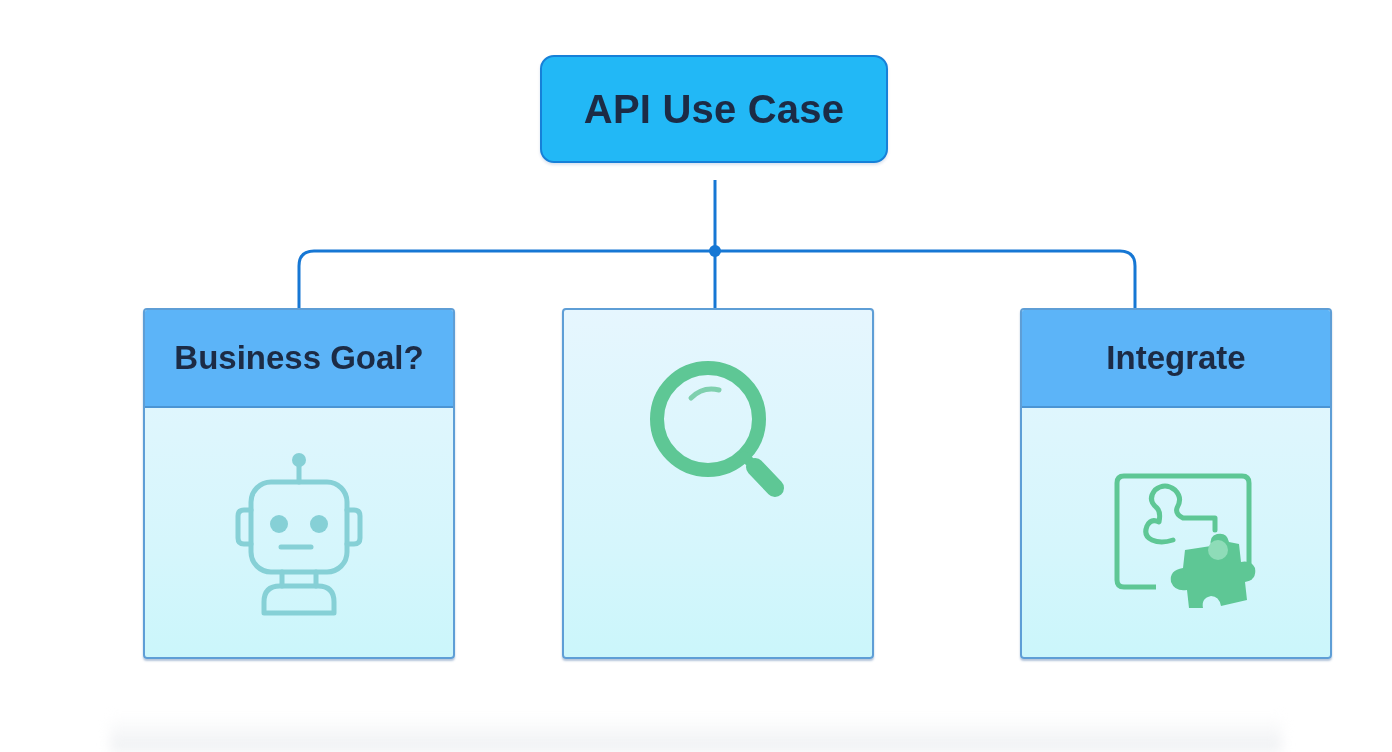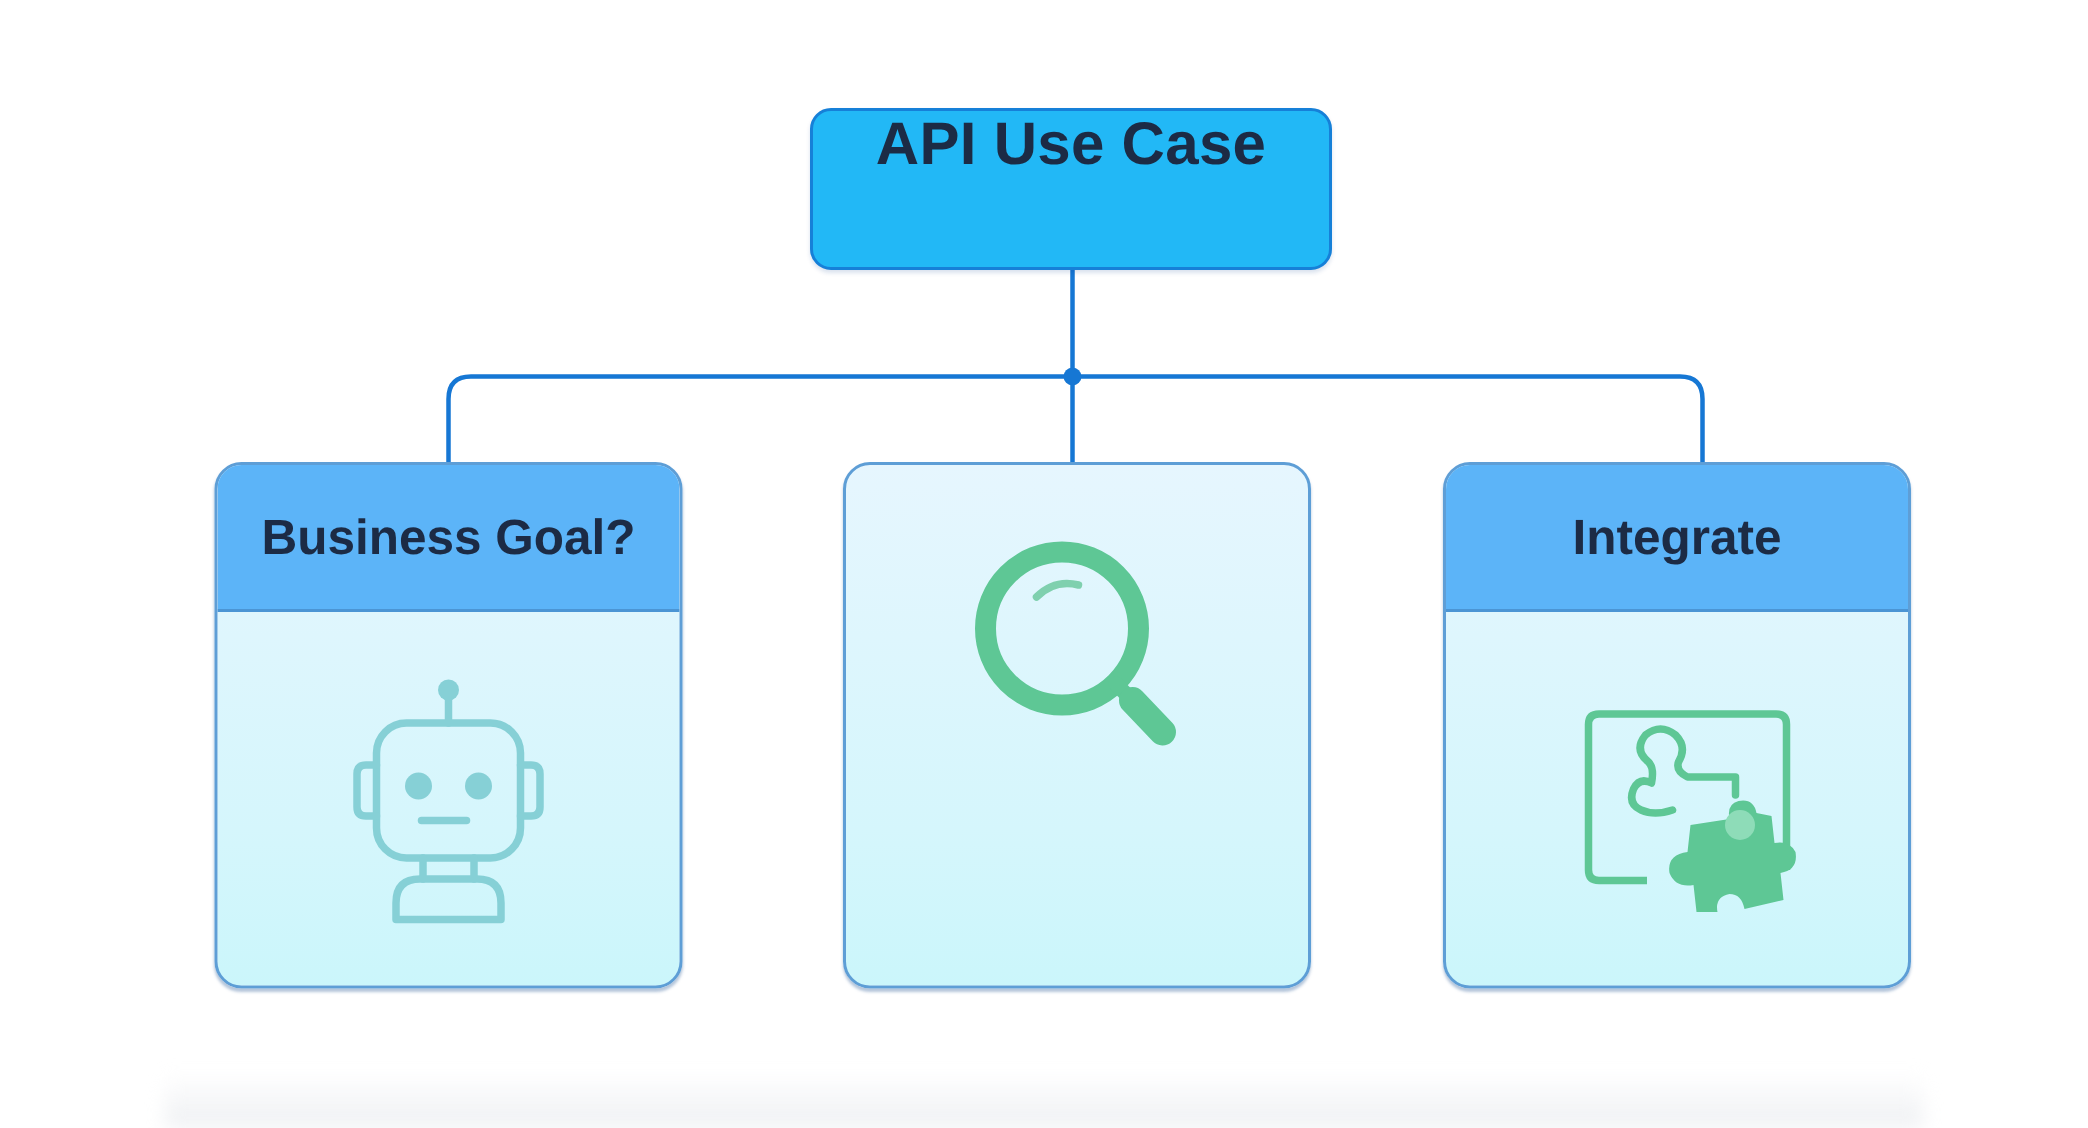--- a/index.html
+++ b/index.html
@@ -8,51 +8,51 @@
       background: #ffffff;
       font-family: "Liberation Sans", "DejaVu Sans", sans-serif;
     }
     .bottom-shade {
       position: absolute; left: 110px; right: 110px; top: 715px; height: 37px;
       background: linear-gradient(to bottom, rgba(240,242,245,0) 0%, rgba(236,238,241,0.9) 100%);
       filter: blur(6px);
     }
     .connectors { position: absolute; left: 0; top: 0; width: 1392px; height: 752px; }
     .root {
-      position: absolute; left: 540px; top: 72px; width: 348px; height: 108px;
+      position: absolute; left: 540px; top: 55px; width: 348px; height: 108px;
       box-sizing: border-box;
       background: #22b8f6; border: 2px solid #1680d8; border-radius: 14px;
-      display: flex; justify-content: center;
+      display: flex; align-items: center; justify-content: center;
       box-shadow: 0 2px 3px rgba(0,60,140,0.15);
     }
     .root span {
       font-size: 40px; font-weight: bold; color: #1c2b45; letter-spacing: 0.2px;
     }
     .card {
       position: absolute; top: 308px; width: 312px; height: 351px;
       box-sizing: border-box;
-      border: 2px solid #5e9ed6; border-radius: 18px;
+      border: 2px solid #5e9ed6; border-radius: 4px;
       background: linear-gradient(to bottom, #e6f6fe 0%, #d5f6fc 70%, #cbf6fb 100%);
       overflow: hidden;
       box-shadow: 0 2px 2px rgba(40,90,150,0.35);
     }
     .card .head {
       height: 96px; background: #5cb4f8; border-bottom: 2px solid #4b95d4;
       display: flex; align-items: center; justify-content: center;
     }
     .card .head span {
       font-size: 33px; font-weight: bold; color: #1c2b45;
     }
     .card .body {
       position: relative; height: 253px;
       display: flex; align-items: center; justify-content: center;
     }
     .card-1 { left: 143px; }
     .card-2 { left: 562px; }
-    .card-3 { left: 962px; }
+    .card-3 { left: 1020px; }
   </style>
 </head>
 <body>
 
 <div class="bottom-shade"></div>
 
 <svg class="connectors" viewBox="0 0 1392 752">
   <path d="M715 180 V251" stroke="#1677d4" stroke-width="3" fill="none"></path>
   <path d="M299 308 V266 Q299 251 314 251 H1120 Q1135 251 1135 266 V308" stroke="#1677d4" stroke-width="3" fill="none"></path>
   <path d="M715 251 V308" stroke="#1677d4" stroke-width="3" fill="none"></path>

